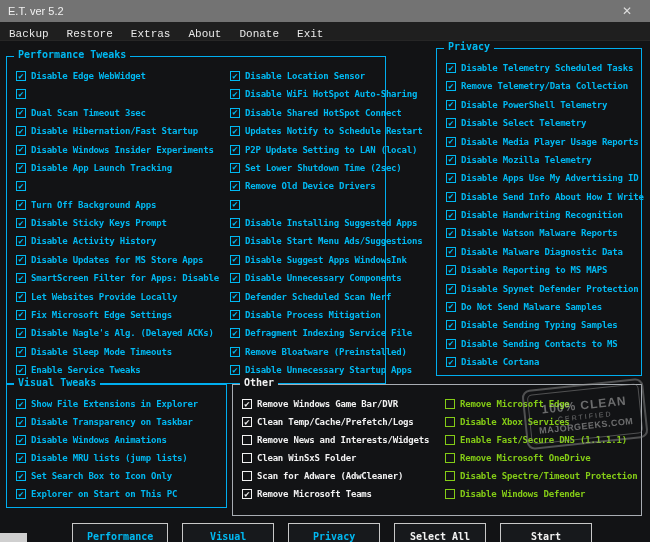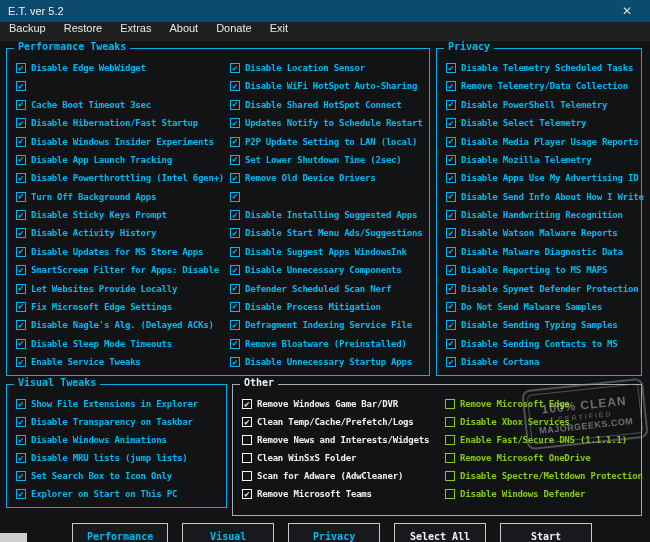--- a/index.html
+++ b/index.html
@@ -3,44 +3,44 @@
 <meta charset="utf-8">
 <style>
   * { margin:0; padding:0; box-sizing:border-box; }
   html,body { background:#2b2b2b; }
   .window {
     position:relative; width:650px; height:542px; overflow:hidden;
     background:#121315; font-family:"DejaVu Sans Mono",monospace;
   }
   
   .titlebar {
-    position:absolute; top:0; left:0; right:0; height:22px; background:#0c4a6e;
+    position:absolute; top:0; left:0; right:0; height:22px; background:#737373;
     display:flex; align-items:center; padding:0 8px;
     font-family:"Liberation Sans",sans-serif; font-size:11px; color:#f0f0f0;
   }
   .close {
     margin-left:auto; width:30px; height:22px; display:flex; align-items:center;
     justify-content:center; color:#dddddd; font-size:12px; cursor:default;
   }
   
   .menubar {
     position:absolute; top:22px; left:0; right:0; height:19px; background:#1f1f1f;
-    border-bottom:1px solid #262626; display:flex; align-items:flex-start;
-    font-family:Liberation Sans, sans-serif; font-size:11px; color:#e8e8e8;
+    border-bottom:1px solid #262626; display:flex; align-items:flex-end;
+    font-family:Liberation Mono, monospace; font-size:11px; color:#e8e8e8;
   }
   .menu-item { padding:0 9px; }
   
   .groupbox { position:absolute; border:1px solid #00aeef; }
   .gb-label {
     position:absolute; top:-8px; left:7px; background:#121315; padding:0 4px;
     font-size:10px; font-weight:bold; color:#00b9f2; white-space:nowrap;
   }
   #gb-other { border-color:#a8adb3; }
   #gb-other .gb-label { color:#f2f2f2; }
-  #gb-perf    { left:6px;   top:48px;  width:424px; height:328px; }
+  #gb-perf    { left:6px;   top:56px;  width:380px; height:328px; }
   #gb-privacy { left:436px; top:48px;  width:206px; height:328px; }
   #gb-visual  { left:6px;   top:384px; width:221px; height:124px; }
   #gb-other   { left:232px; top:384px; width:410px; height:132px; }
   
   .col { position:absolute; display:flex; flex-direction:column; justify-content:space-between; }
   #perf-col1   { left:9px;   top:13px; height:306px; width:210px; }
   #perf-col2   { left:223px; top:13px; height:306px; width:196px; }
   #privacy-col { left:9px;   top:13px; height:306px; width:194px; }
   #visual-col  { left:9px;   top:13px; height:102px; width:206px; }
   #other-col1  { left:9px;   top:13px; height:102px; width:198px; }
@@ -106,37 +106,36 @@
     <div class="col" id="perf-col1">
         <div class="cb-row cyan">
           <span class="cb-box checked">✔</span>
           <span class="cb-label">Disable Edge WebWidget</span>
         </div>
         <div class="cb-row cyan">
           <span class="cb-box checked">✔</span>
         </div>
         <div class="cb-row cyan">
           <span class="cb-box checked">✔</span>
-          <span class="cb-label">Cache Boot Timeout 3sec</span>
+          <span class="cb-label">Dual Scan Timeout 3sec</span>
         </div>
         <div class="cb-row cyan">
           <span class="cb-box checked">✔</span>
           <span class="cb-label">Disable Hibernation/Fast Startup</span>
         </div>
         <div class="cb-row cyan">
           <span class="cb-box checked">✔</span>
           <span class="cb-label">Disable Windows Insider Experiments</span>
         </div>
         <div class="cb-row cyan">
           <span class="cb-box checked">✔</span>
           <span class="cb-label">Disable App Launch Tracking</span>
         </div>
         <div class="cb-row cyan">
           <span class="cb-box checked">✔</span>
-          <span class="cb-label">Disable Powerthrottling (Intel 6gen+)</span>
         </div>
         <div class="cb-row cyan">
           <span class="cb-box checked">✔</span>
           <span class="cb-label">Turn Off Background Apps</span>
         </div>
         <div class="cb-row cyan">
           <span class="cb-box checked">✔</span>
           <span class="cb-label">Disable Sticky Keys Prompt</span>
         </div>
         <div class="cb-row cyan">
@@ -387,21 +386,21 @@
         <div class="cb-row red">
           <span class="cb-box"></span>
           <span class="cb-label">Enable Fast/Secure DNS (1.1.1.1)</span>
         </div>
         <div class="cb-row red">
           <span class="cb-box"></span>
           <span class="cb-label">Remove Microsoft OneDrive</span>
         </div>
         <div class="cb-row red">
           <span class="cb-box"></span>
-          <span class="cb-label">Disable Spectre/Meltdown Protection</span>
+          <span class="cb-label">Disable Spectre/Timeout Protection</span>
         </div>
         <div class="cb-row red">
           <span class="cb-box"></span>
           <span class="cb-label">Disable Windows Defender</span>
         </div>
       </div>
   </div>
 
   <div class="watermark">
     <span class="wm-inner"></span>

